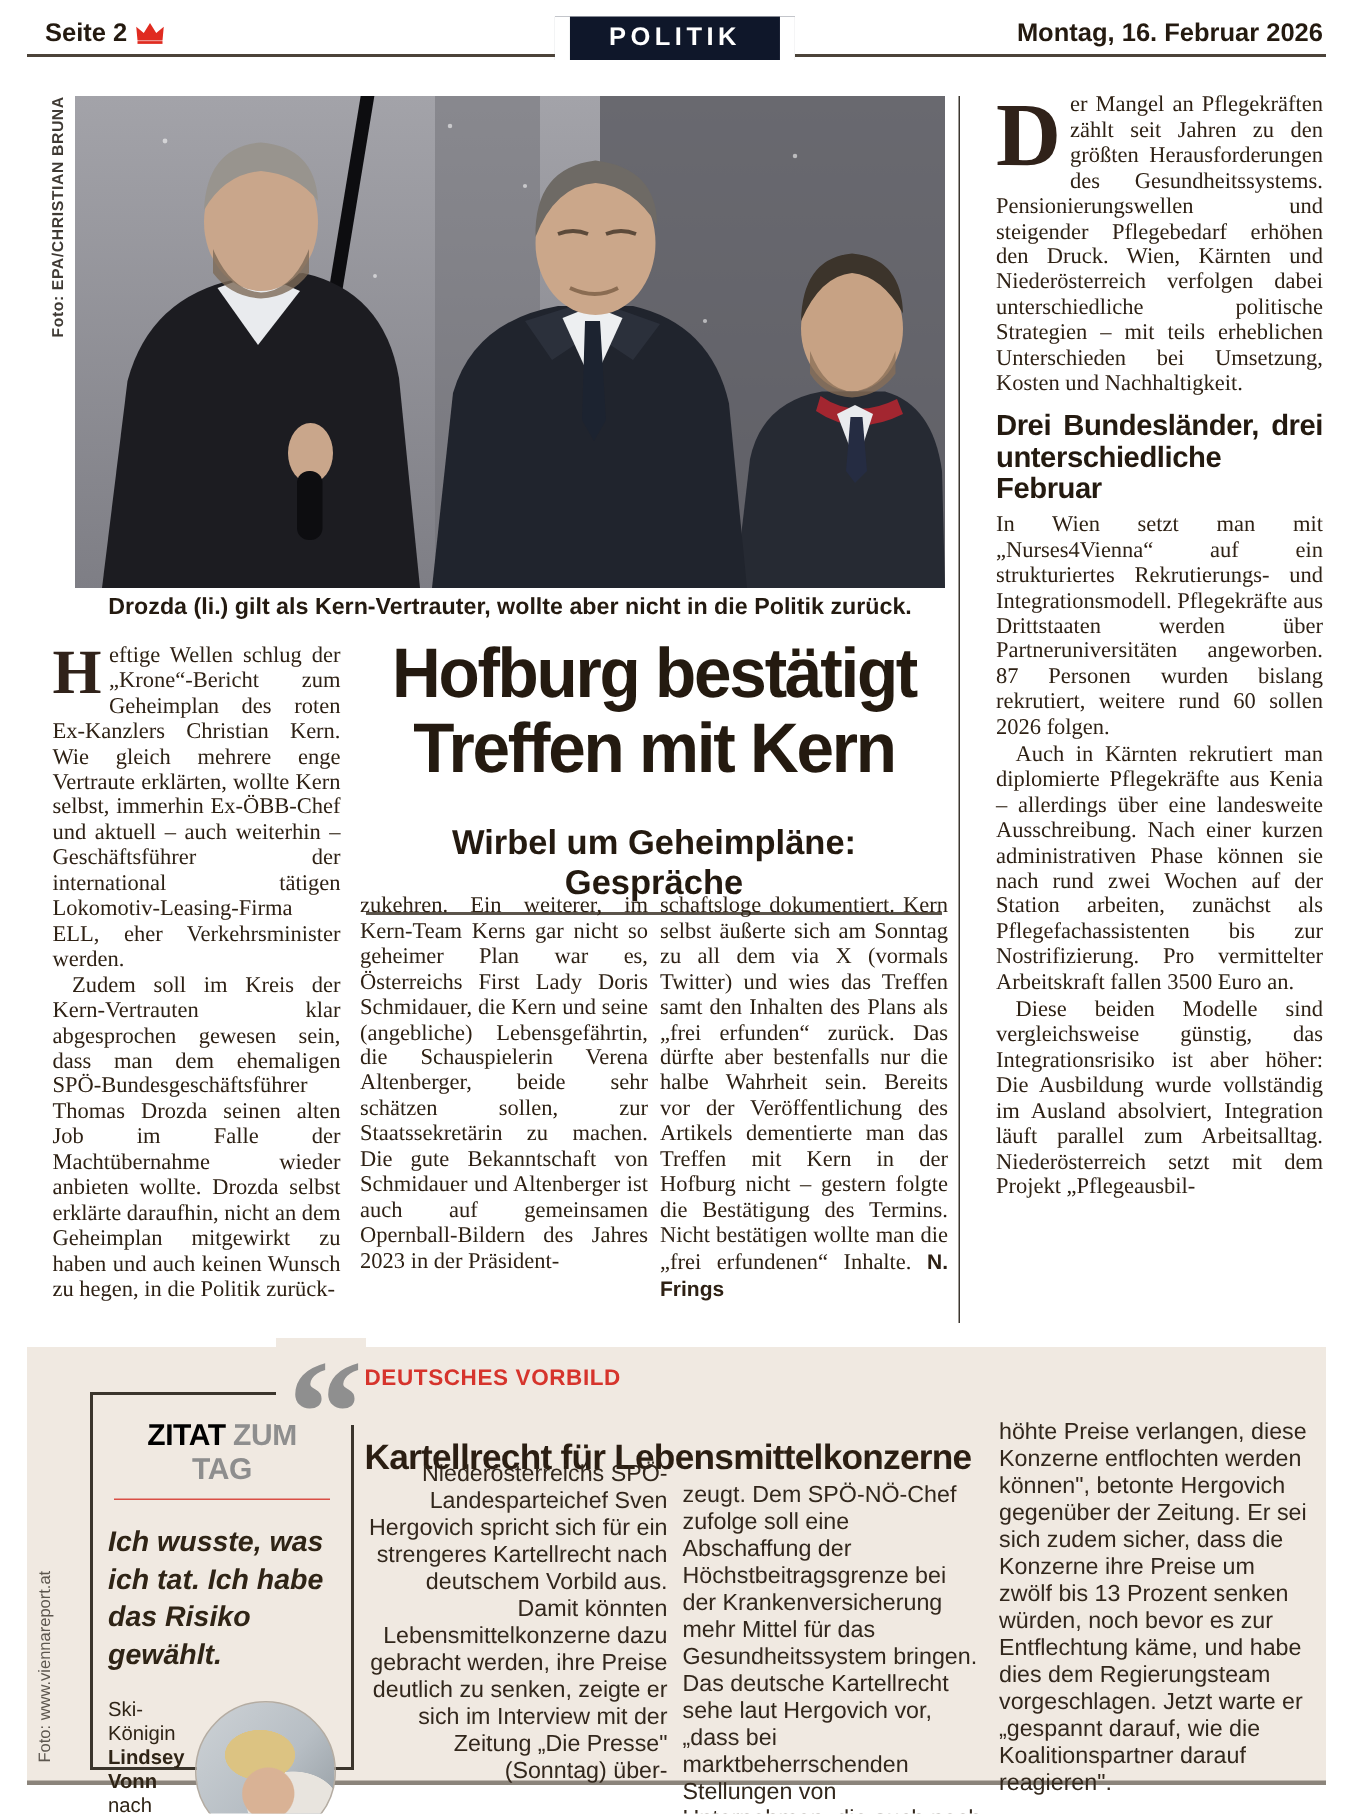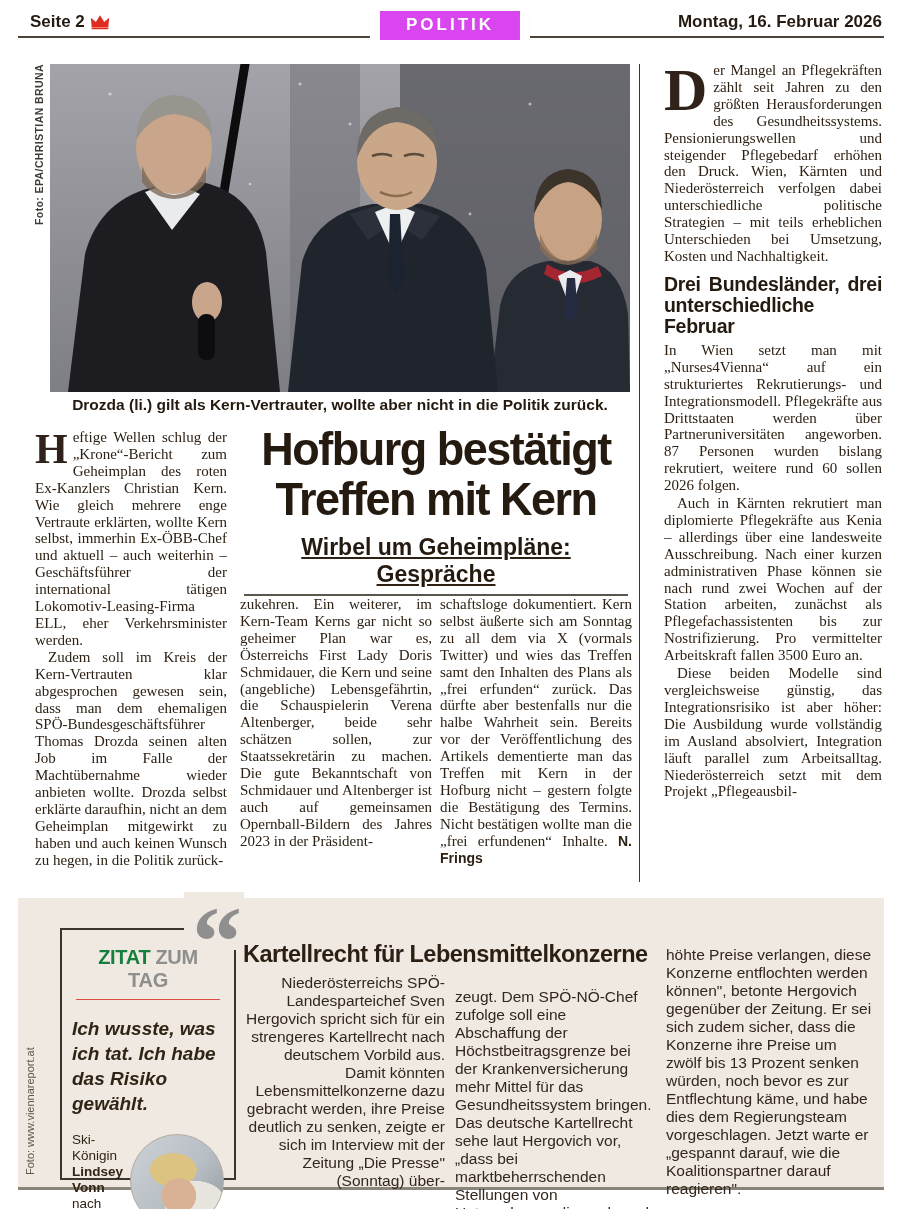--- a/index.html
+++ b/index.html
@@ -5,21 +5,21 @@
   * { margin:0; padding:0; box-sizing:border-box; }
   html,body { background:#ffffff; }
   body { width:900px; height:1209px; position:relative; overflow:hidden;
          font-family:"Liberation Serif", serif; color:#2e2114; }
 
   
   .hdr-line { position:absolute; left:18px; right:16px; top:36px; border-top:2px solid #4c4339; }
   .hdr-left { position:absolute; left:30px; top:12px; font:700 17px "Liberation Sans",sans-serif; color:#241a10; display:flex; align-items:center; gap:5px;}
   .hdr-date { position:absolute; right:18px; top:12px; font:700 17px "Liberation Sans",sans-serif; color:#241a10;}
   .politik { position:absolute; left:50%; transform:translateX(-50%); top:11px;
-             background:#d946ef; color:#fff; font:700 17px "Liberation Sans",sans-serif;
+             background:#0f172a; color:#fff; font:700 17px "Liberation Sans",sans-serif;
              letter-spacing:3px; padding:4px 26px 5px; border-left:10px solid #fff; border-right:10px solid #fff; z-index:3;}
 
   
   .photo { position:absolute; left:50px; top:64px; width:580px; height:328px; background:#8c8c92; overflow:hidden;}
   .pcredit { position:absolute; left:33px; top:64px; height:330px; writing-mode:vertical-rl; transform:rotate(180deg);
              font:700 10.5px "Liberation Sans",sans-serif; color:#3f3a34; letter-spacing:.4px; text-align:right;}
   .caption { position:absolute; left:40px; top:396px; width:600px; text-align:center;
              font:700 15.5px "Liberation Sans",sans-serif; color:#241a10;}
 
   
@@ -27,41 +27,41 @@
   .col1 { position:absolute; left:35px;  top:429px; width:192px; }
   .col2 { position:absolute; left:240px; top:596px; width:192px; }
   .col3 { position:absolute; left:440px; top:596px; width:192px; }
   .indent { text-indent:13px; }
   .dropcap { float:left; font:700 42px/36px "Liberation Serif",serif; color:#30221a; padding:2px 5px 0 0; }
   .dropcap-big { float:left; font:700 60px/50px "Liberation Serif",serif; color:#30221a; padding:3px 6px 0 0; }
   .byline { font:700 14px "Liberation Sans",sans-serif; color:#2e2114; }
 
   .hblock { position:absolute; left:238px; top:424px; width:396px; text-align:center;}
   .hl { font:800 45px/50px "Liberation Sans",sans-serif; letter-spacing:-1.5px; color:#241a10; transform:scaleY(1.04);}
-  .subhead { margin-top:10px;text-decoration:underline; }
+  .subhead { margin-top:24px; }
   .subline { display:block; font:600 23px "Liberation Sans",sans-serif; color:#241a10;
              padding-bottom:6px; border-bottom:2px solid #5c554c; margin:0 6px 9px;}
 
   
   .vdivider { position:absolute; left:639px; top:64px; height:818px; border-left:1.5px solid #3c362f;}
   .side { position:absolute; left:664px; top:62px; width:218px;}
   .side p { margin-bottom:1px; }
   .side-sub { font:800 19.5px/21px "Liberation Sans",sans-serif; letter-spacing:-.3px; color:#241a10; margin:9px 0 5px;}
 
   
   .panel { position:absolute; left:18px; top:898px; width:866px; height:292px;
            background:#f0e9e1; border-bottom:3px solid #8b847b;}
   .qcredit { position:absolute; left:6px; bottom:12px; height:200px; writing-mode:vertical-rl; transform:rotate(180deg);
              font:400 11px "Liberation Sans",sans-serif; color:#5c564e;}
   .qbox { position:absolute; left:42px; top:30px; width:176px; height:252px; border:2px solid #3b352c; padding:14px 10px 8px;}
   .qglyph { position:absolute; top:-38px; right:-10px; font:700 100px/1 "Liberation Serif",serif; color:#8f8f8f;
             background:#f0e9e1; padding:0 2px 0 8px; height:58px; overflow:hidden;}
   .qtitle { text-align:center; font:800 20px "Liberation Sans",sans-serif; letter-spacing:-.3px; padding-bottom:7px;
             border-bottom:1.5px solid #d94f45; margin:2px 4px 0;}
-  .qtitle .red { color:#15803d; } .qtitle .gray { color:#8e8e8e; margin-left:5px;}
+  .qtitle .red { color:#000000; } .qtitle .gray { color:#8e8e8e; margin-left:5px;}
   .qtext { font:700 italic 19px/25px "Liberation Sans",sans-serif; color:#2f2416; margin-top:16px;}
   .qattr { margin-top:16px; font:400 13.5px/16px "Liberation Sans",sans-serif; color:#2f2416;}
   .qattr b { display:block; }
   .portrait { float:right; width:94px; height:94px; border-radius:50%; margin:2px 0 2px 6px; border:1px solid #b4aca2;
      background:
        radial-gradient(circle at 52% 66%, #d9b295 0 22%, rgba(0,0,0,0) 23%),
        radial-gradient(ellipse 42% 30% at 46% 38%, #dcc382 0 60%, rgba(0,0,0,0) 61%),
        radial-gradient(ellipse 60% 45% at 70% 75%, #e8e4de 0 55%, rgba(0,0,0,0) 56%),
        linear-gradient(130deg,#cdd2d6 0%,#b7bec4 55%,#8f979d 100%);}
 
@@ -188,20 +188,21 @@
     <div class="qattr">
       <div class="portrait"></div>
       <span>Ski-Königin</span>
       <b>Lindsey</b>
       <b>Vonn</b>
       <span>nach ihrer neuerlichen, erfolgreich verlaufenen Operation.</span>
     </div>
   </div>
 
   <div class="b-art">
+    <div class="b-kicker">DEUTSCHES VORBILD</div>
     <div class="b-hl">
       <br>
       <span>Kartellrecht für Lebensmittelkonzerne</span>
     </div>
   </div>
   <div class="bcol1 b-body">Niederösterreichs SPÖ-Landesparteichef Sven Hergovich spricht sich für ein strengeres Kartellrecht nach deutschem Vorbild aus. Damit könnten Lebensmittelkonzerne dazu gebracht werden, ihre Preise deutlich zu senken, zeigte er sich im Interview mit der Zeitung „Die Presse" (Sonntag) über-</div>
   <div class="bcol2 b-body">zeugt. Dem SPÖ-NÖ-Chef zufolge soll eine Abschaffung der Höchstbeitragsgrenze bei der Krankenversicherung mehr Mittel für das Gesundheitssystem bringen. Das deutsche Kartellrecht sehe laut Hergovich vor, „dass bei marktbeherrschenden Stellungen von Unternehmen, die auch noch über-</div>
   <div class="bcol3 b-body">höhte Preise verlangen, diese Konzerne entflochten werden können", betonte Hergovich gegenüber der Zeitung. Er sei sich zudem sicher, dass die Konzerne ihre Preise um zwölf bis 13 Prozent senken würden, noch bevor es zur Entflechtung käme, und habe dies dem Regierungsteam vorgeschlagen. Jetzt warte er „gespannt darauf, wie die Koalitionspartner darauf reagieren".</div>
 </div>
 

